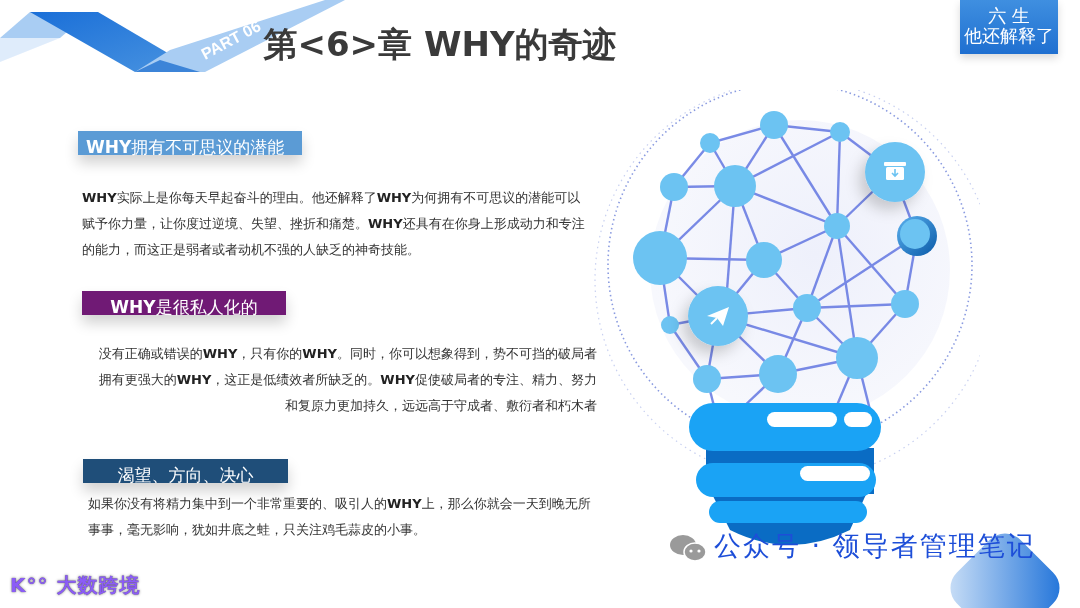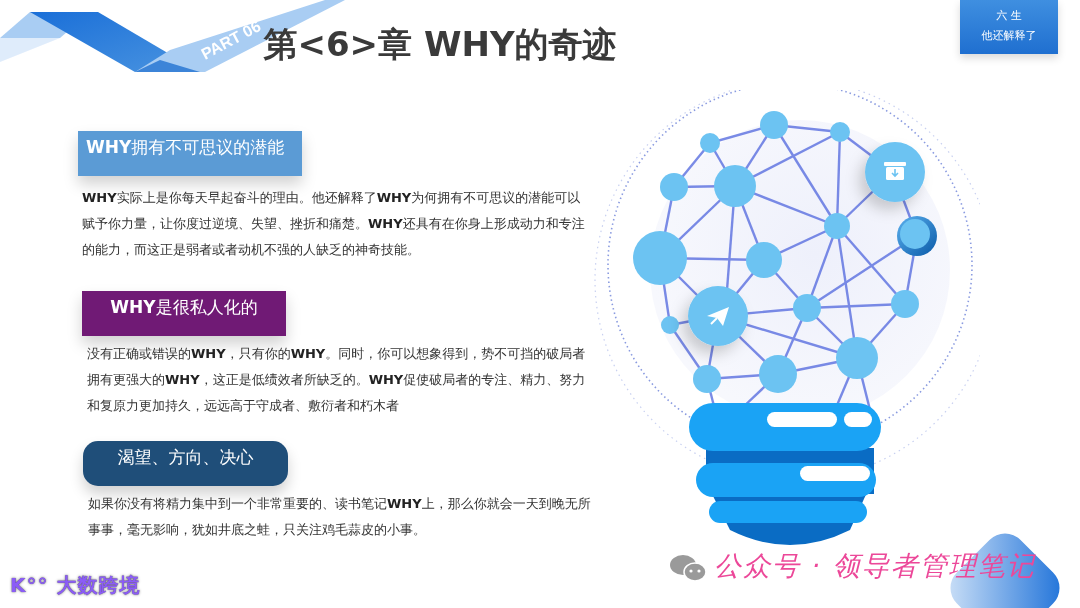--- a/index.html
+++ b/index.html
@@ -6,36 +6,36 @@
   html, body { width:1080px; height:608px; overflow:hidden; background:#ffffff; }
   body { position:relative; font-family:"DejaVu Sans", "Liberation Sans", sans-serif; color:#333; }
   .abs { position:absolute; }
 
   
   .ribbon { left:0; top:0; width:360px; height:80px; }
 
   .title { left:0; width:880px; top:22px; text-align:center; font-size:34px; font-weight:bold; color:#3a3a3a; letter-spacing:0px; }
   .title span { display:inline-block; margin-left:0px; }
 
-  .brand { left:960px; top:0; width:98px; height:54px; background:linear-gradient(180deg,#3f8fe0,#1f6fd0); color:#fff; text-align:center; font-size:11px; line-height:20px; padding-top:6px; box-shadow:0 4px 8px rgba(0,0,0,0.15); }
-
-  .sec-head { height:45px; color:#fff; font-size:17px; line-height:33px; box-shadow:0 8px 14px rgba(0,0,0,0.18); }
+  .brand { left:960px; top:0; width:98px; height:54px; background:linear-gradient(180deg,#3f8fe0,#1f6fd0); color:#fff; text-align:center; font-size:18px; line-height:20px; padding-top:6px; box-shadow:0 4px 8px rgba(0,0,0,0.15); }
+
+  .sec-head { height:24px; color:#fff; font-size:17px; line-height:33px; box-shadow:0 8px 14px rgba(0,0,0,0.18); }
   .sec-head b { font-family:"DejaVu Sans", sans-serif; font-weight:bold; }
   .h1 { left:78px; top:131px; width:224px; background:#5b9bd5; padding-left:8px; }
   .h2 { left:82px; top:291px; width:204px; background:#701a75; text-align:center; }
-  .h3 { left:83px; top:441px; width:205px; background:#1f4e79; text-align:center;border-radius:15px; }
+  .h3 { left:83px; top:459px; width:205px; background:#1f4e79; text-align:center; }
 
   .para { font-size:13px; line-height:26px; color:#333;margin-top:10px; }
   .para b { font-weight:bold; color:#222; }
   .p1 { left:82px; top:175px; width:510px; }
-  .p2 { left:87px; top:331px; width:510px; }
+  .p2 { left:87px; top:331px; width:510px;text-align:right; }
   .p3 { left:88px; top:481px; width:510px; }
 
   .watermark-left { left:10px; top:572px; color:#8b5cf6; font-size:20px; font-weight:bold; text-shadow:0 0 3px rgba(0,0,0,0.45), 0 0 1px rgba(0,0,0,0.6); letter-spacing:1px; }
-  .watermark-right { left:668px; top:548px; color:#ec4899; font-size:27px; letter-spacing:2px;font-style:italic; }
+  .watermark-right { left:668px; top:528px; color:#1d4ed8; font-size:27px; letter-spacing:2px; }
   .wechat { display:inline-block; vertical-align:middle; margin-right:6px; }
 </style>
 </head>
 <body>
 
 <svg class="abs ribbon" viewBox="0 0 360 80" width="360" height="80">
   <defs>
     <linearGradient id="rgd" x1="0" y1="0" x2="1" y2="1">
       <stop offset="0" stop-color="#1a6fd8"></stop>
         <stop offset="1" stop-color="#4a94e0"></stop>
@@ -62,21 +62,21 @@
 <div class="abs para p1"><b>WHY</b><span>实际上是你每天早起奋斗的理由。他还解释了</span><b>WHY</b><span>为何拥有不可思议的潜能可以赋予你力量，让你度过逆境、失望、挫折和痛楚。</span><b>WHY</b><span>还具有在你身上形成动力和专注的能力，而这正是弱者或者动机不强的人缺乏的神奇技能。</span></div>
 
 <div class="abs sec-head h2">
   <b>WHY</b><span>是很私人化的</span>
 </div>
 <div class="abs para p2"><span>没有正确或错误的</span><b>WHY</b><span>，只有你的</span><b>WHY</b><span>。同时，你可以想象得到，势不可挡的破局者拥有更强大的</span><b>WHY</b><span>，这正是低绩效者所缺乏的。</span><b>WHY</b><span>促使破局者的专注、精力、努力和复原力更加持久，远远高于守成者、敷衍者和朽木者</span></div>
 
 <div class="abs sec-head h3">
   <span>渴望、方向、决心</span>
 </div>
-<div class="abs para p3"><span>如果你没有将精力集中到一个非常重要的、读书笔记</span><b>WHY</b><span>上，那么你就会一天到晚无所事事，毫无影响，犹如井底之蛙，只关注鸡毛蒜皮的小事。</span></div>
+<div class="abs para p3"><span>如果你没有将精力集中到一个非常重要的、吸引人的</span><b>WHY</b><span>上，那么你就会一天到晚无所事事，毫无影响，犹如井底之蛙，只关注鸡毛蒜皮的小事。</span></div>
 
 <svg class="abs" style="left:560px;top:90px;" width="420" height="470" viewBox="560 90 420 470">
   <defs>
     <radialGradient id="halo" cx="0.55" cy="0.45" r="0.55">
       <stop offset="0" stop-color="#eef0fb"></stop>
         <stop offset="1" stop-color="#f7f8fd"></stop>
     </radialGradient>
     <linearGradient id="ringg" x1="0" y1="0" x2="1" y2="1">
       <stop offset="0" stop-color="#5bb0ee"></stop>
         <stop offset="1" stop-color="#0a5aa8"></stop>

